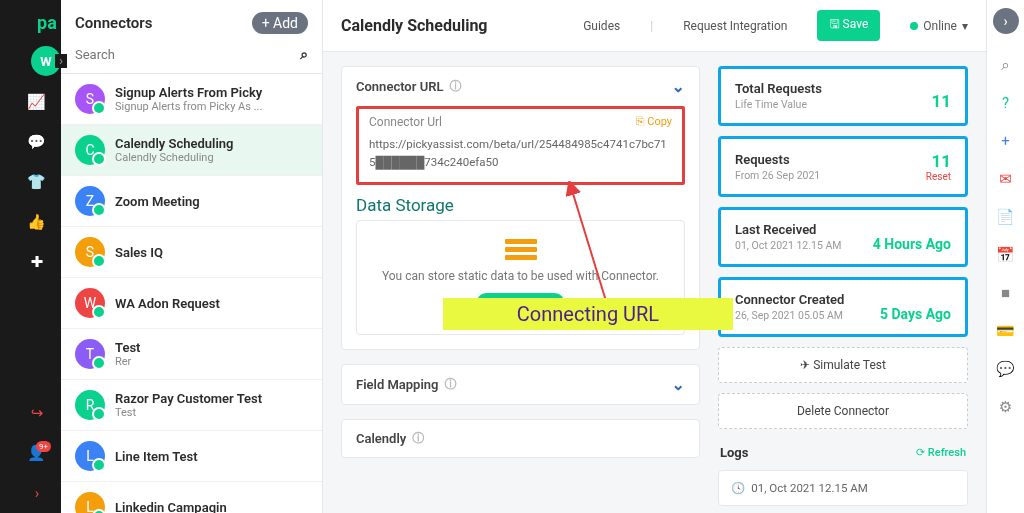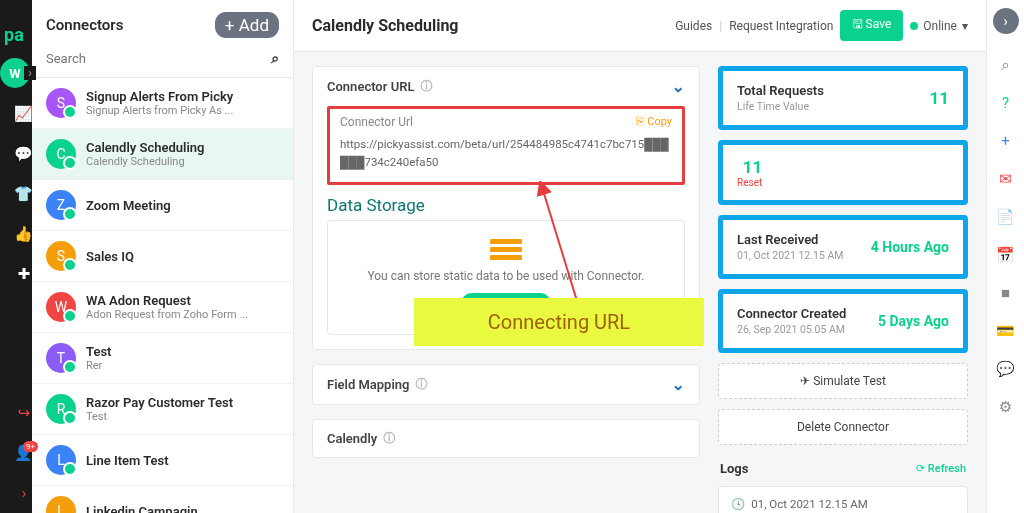--- a/index.html
+++ b/index.html
@@ -1,48 +1,48 @@
 <!DOCTYPE html>
 <html><head>
 <meta charset="utf-8">
 <style>
 * { margin: 0; padding: 0; box-sizing: border-box; font-family: -apple-system, BlinkMacSystemFont, "Segoe UI", Roboto, sans-serif; }
 body { width: 1024px; height: 513px; display: flex; background: #f5f6f8; overflow: hidden; }
-.nav-left { width: 32px; background: #1a1a1a; display: flex; flex-direction: column; align-items: flex-start; padding-top: 20px; }
+.nav-left { width: 61px; background: #1a1a1a; display: flex; flex-direction: column; align-items: flex-end; padding-top: 8px; }
 .logo { width: 28px; height: 28px; border-radius: 6px; display: flex; align-items: center; justify-content: center; font-weight: bold; color: #0ad18e; font-size: 18px; margin-bottom: 10px; }
 .workspace-badge { width: 30px; height: 30px; background: #0ad18e; border-radius: 50%; color: #fff; display: flex; align-items: center; justify-content: center; font-weight: bold; font-size: 13px; margin-bottom: 6px; position: relative; }
 .workspace-badge::after { content: "›"; position: absolute; right: -6px; color: #888; font-size: 12px; background: #1a1a1a; width: 12px; height: 14px; display: flex; align-items: center; justify-content: center; }
 .nav-left .nav-icon { width: 48px; height: 40px; display: flex; align-items: center; justify-content: center; color: #666; font-size: 15px; cursor: pointer; }
 .nav-left .nav-icon.blue { color: #3b82f6; }
 .nav-left .nav-icon.green { color: #0ad18e; }
 .nav-left .nav-icon.red { color: #ef4444; }
 .nav-left .nav-icon.white { color: #fff; }
 .nav-left .spacer { flex: 1; }
 .nav-left .notif { position: relative; color: #888; }
 .nav-left .notif .dot { position: absolute; top: 8px; right: 10px; background: #ef4444; color: #fff; font-size: 8px; border-radius: 8px; padding: 0 3px; line-height: 11px; }
 
 .sidebar { width: 262px; background: #fff; display: flex; flex-direction: column; border-right: 1px solid #e5e7eb; }
 .sidebar-head { display: flex; align-items: center; justify-content: space-between; padding: 12px 14px 6px; }
 .sidebar-head h2 { font-size: 15px; font-weight: 600; color: #2b2b2b; }
-.add-btn { background: #6b7280; color: #fff; font-size: 17px; padding: 3px 10px; border-radius: 11px; border: none; cursor: pointer; }
+.add-btn { background: #6b7280; color: #fff; font-size: 14px; padding: 3px 10px; border-radius: 11px; border: none; cursor: pointer; }
 .search { padding: 6px 14px 10px; display: flex; align-items: center; border-bottom: 1px solid #e5e7eb; }
 .search input { border: none; outline: none; flex: 1; font-size: 13px; color: #555; }
 .search .mag { color: #333; font-size: 14px; font-weight: bold; }
 .conn-list { overflow-y: auto; flex: 1; }
 .conn-item { display: flex; align-items: center; gap: 10px; padding: 10px 14px; border-bottom: 1px solid #f0f0f0; cursor: pointer; }
 .conn-item.active { background: #e9f7f1; }
 .avatar { width: 30px; height: 30px; border-radius: 50%; color: #fff; font-size: 14px; display: flex; align-items: center; justify-content: center; position: relative; }
 .avatar::after { content: ""; position: absolute; width: 10px; height: 10px; background: #0ad18e; border-radius: 50%; bottom: -1px; right: -1px; border: 2px solid #fff; }
 .conn-text .t { font-size: 13px; font-weight: 600; color: #2b2b2b; }
 .conn-text .s { font-size: 11px; color: #888; }
 
 .main { flex: 1; display: flex; flex-direction: column; }
 .topbar { display: flex; align-items: center; padding: 10px 18px; background: #fff; border-bottom: 1px solid #e5e7eb; }
 .topbar h1 { font-size: 16px; font-weight: 700; color: #2b2b2b; flex: 1; }
-.top-links { display: flex; align-items: center; gap: 7px; font-size: 12px; color: #555; }
+.top-links { display: flex; align-items: center; gap: 30px; font-size: 12px; color: #555; }
 .top-links .divider { color: #ccc; }
 .save-btn { background: #0ad18e; color: #fff; border: none; font-size: 12px; padding: 5px 12px; border-radius: 4px; cursor: pointer; }
 .status { display: flex; align-items: center; gap: 5px; color: #555; }
 .status .dot { width: 8px; height: 8px; background: #0ad18e; border-radius: 50%; }
 
 .content { flex: 1; display: flex; gap: 18px; padding: 14px 18px; overflow-y: auto; }
 .center { flex: 1; min-width: 0; position: relative; }
 .right { width: 250px; }
 
 .panel { background: #fff; border: 1px solid #e5e7eb; border-radius: 4px; margin-bottom: 14px; }
@@ -59,24 +59,24 @@
 .url-actions a { color: #2b6cb0; text-decoration: none; cursor: pointer; }
 .url-actions a.green { color: #0ad18e; }
 
 .ds-title { font-size: 17px; color: #0f766e; margin: 10px 0 5px; }
 .ds-box { border: 1px solid #e5e7eb; border-radius: 4px; padding: 18px 14px; text-align: center; }
 .ds-icon { width: 32px; height: 22px; margin: 0 auto 8px; }
 .ds-icon .bar { height: 5px; background: #f59e0b; margin-bottom: 3px; border-radius: 1px; }
 .ds-desc { font-size: 12px; color: #777; margin-bottom: 10px; }
 .manage-btn { background: #0ad18e; color: #fff; border: none; font-size: 11px; padding: 5px 12px; border-radius: 11px; cursor: pointer; }
 
-.annotation { position: absolute; left: 102px; top: 232px; width: 290px; height: 48px; background: #e8f93f; display: flex; align-items: center; justify-content: center; font-size: 20px; color: #a16207; pointer-events: none; z-index: 5; }
+.annotation { position: absolute; left: 102px; top: 232px; width: 290px; height: 32px; background: #e8f93f; display: flex; align-items: center; justify-content: center; font-size: 20px; color: #4c1d95; pointer-events: none; z-index: 5; }
 .arrow-svg { position: absolute; left: 220px; top: 115px; z-index: 4; pointer-events: none; }
 
-.stat-card { background: #fff; border: 5px solid #0ea5e9; border-radius: 4px; padding: 12px 14px; margin-bottom: 10px; display: flex; justify-content: space-between; align-items: center; }
+.stat-card { background: #fff; border: 3px solid #0ea5e9; border-radius: 4px; padding: 12px 14px; margin-bottom: 10px; display: flex; justify-content: space-between; align-items: flex-end; }
 .stat-card .lbl .t { font-size: 13px; font-weight: 600; color: #333; }
 .stat-card .lbl .s { font-size: 10.5px; color: #999; margin-top: 2px; }
 .stat-card .val { font-size: 17px; font-weight: 700; color: #0ad18e; text-align: right; }
 .stat-card .val .s { font-size: 10px; font-weight: 400; color: #ef4444; }
 
 .action-btn { width: 100%; border: 1px dashed #ccc; background: #fff; border-radius: 4px; padding: 10px; font-size: 12px; color: #444; margin-bottom: 10px; cursor: pointer; }
 
 .logs-head { display: flex; justify-content: space-between; align-items: center; font-size: 13px; font-weight: 700; color: #333; padding: 6px 2px 10px; }
 .refresh { color: #0ad18e; font-size: 11px; font-weight: 500; cursor: pointer; }
 .log-item { background: #fff; border: 1px solid #e5e7eb; border-radius: 4px; padding: 10px 12px; font-size: 11.5px; color: #666; margin-bottom: 8px; display: flex; align-items: center; gap: 6px; }
@@ -139,21 +139,20 @@
       <div class="conn-item">
         <div class="avatar" style="background:#f59e0b">S</div>
     <div class="conn-text">
           <div class="t">Sales IQ</div>
     </div>
       </div>
       <div class="conn-item">
         <div class="avatar" style="background:#ef4444">W</div>
     <div class="conn-text">
           <div class="t">WA Adon Request</div>
-    <div class="s">Adon Request from Zoho Form ...</div>
         </div>
       </div>
       <div class="conn-item">
         <div class="avatar" style="background:#8b5cf6">T</div>
     <div class="conn-text">
           <div class="t">Test</div>
     <div class="s">Rer</div>
         </div>
       </div>
       <div class="conn-item">
@@ -247,20 +246,24 @@
 
     <div class="right">
       <div class="stat-card">
         <div class="lbl">
             <div class="t">Total Requests</div>
             <div class="s">Life Time Value</div>
           </div>
         <div class="val">11</div>
       </div>
       <div class="stat-card">
+        <div class="lbl">
+            <div class="t">Requests</div>
+            <div class="s">From 26 Sep 2021</div>
+          </div>
         <div class="val">
             <div>11</div>
             <div class="s">Reset</div>
           </div>
       </div>
       <div class="stat-card">
         <div class="lbl">
             <div class="t">Last Received</div>
             <div class="s">01, Oct 2021 12.15 AM</div>
           </div>

